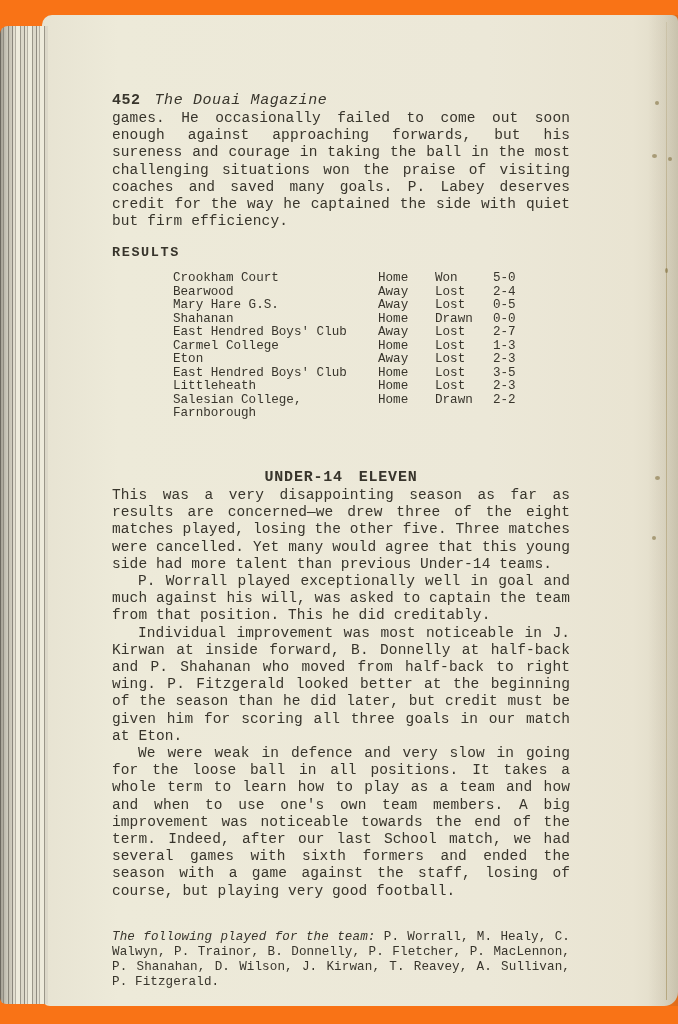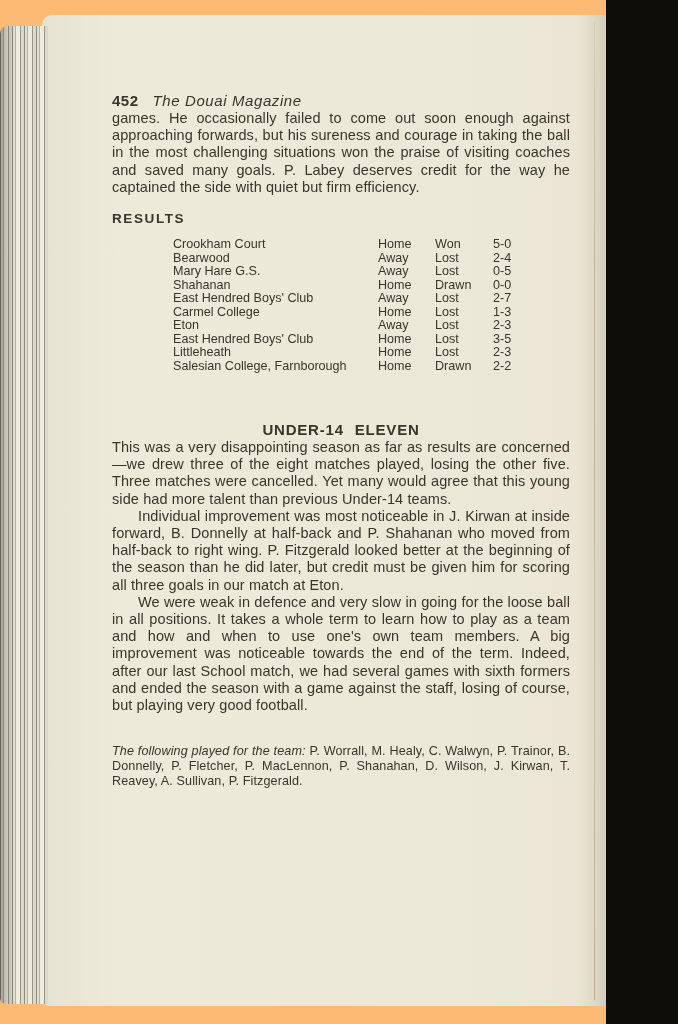--- a/index.html
+++ b/index.html
@@ -1,19 +1,19 @@
 <!DOCTYPE html>
 <html><head>
 <meta charset="utf-8">
 <style>
   html, body { margin:0; padding:0; background:#0e0d0a; }
   .scan {
-    position:relative; width:606px; height:1024px; overflow:hidden;
-    background:#fdba74;
-    font-family:Liberation Sans, sans-serif;
+    position:relative; width:678px; height:1024px; overflow:hidden;
+    background:#f97316;
+    font-family:Liberation Mono, monospace;
     color:#38352c;
   }
   
   .page {
     position:absolute; left:42px; top:15px; width:636px; height:991px;
     background:linear-gradient(to right, #e7e3d2 0%, #edead9 12%, #ece8d8 70%, #e9e4d2 93%, #ded8c4 100%);
     border-radius:10px 6px 14px 8px;
   }
   .fore-edge {
     position:absolute; left:0; top:26px; width:48px; height:978px;
@@ -161,19 +161,20 @@
         <span class="c-opp">Salesian College, Farnborough</span>
         <span class="c-ven">Home</span>
         <span class="c-res">Drawn</span>
         <span class="c-sco">2-2</span>
       </div>
     </div>
 
     <div class="section-heading">UNDER-14 ELEVEN</div>
 
     <p class="para p1">This was a very disappointing season as far as results are concerned—we drew three of the eight matches played, losing the other five.  Three matches were cancelled.  Yet many would agree that this young side had more talent than previous Under-14 teams.</p>
+    <p class="para indent">P. Worrall played exceptionally well in goal and much against his will, was asked to captain the team from that position.  This he did creditably.</p>
     <p class="para indent">Individual improvement was most noticeable in J. Kirwan at inside forward, B. Donnelly at half-back and P. Shahanan who moved from half-back to right wing.  P. Fitzgerald looked better at the beginning of the season than he did later, but credit must be given him for scoring all three goals in our match at Eton.</p>
     <p class="para indent">We were weak in defence and very slow in going for the loose ball in all positions.  It takes a whole term to learn how to play as a team and how and when to use one's own team members.  A big improvement was noticeable towards the end of the term.  Indeed, after our last School match, we had several games with sixth formers and ended the season with a game against the staff, losing of course, but playing very good football.</p>
 
     <p class="note note2"><span class="lead">The following played for the team: </span><span>P. Worrall, M. Healy, C. Walwyn, P. Trainor, B. Donnelly, P. Fletcher, P. MacLennon, P. Shanahan, D. Wilson, J. Kirwan, T. Reavey, A. Sullivan, P. Fitzgerald.</span></p>
 
   </div>
 </div>
 
 </body></html>

